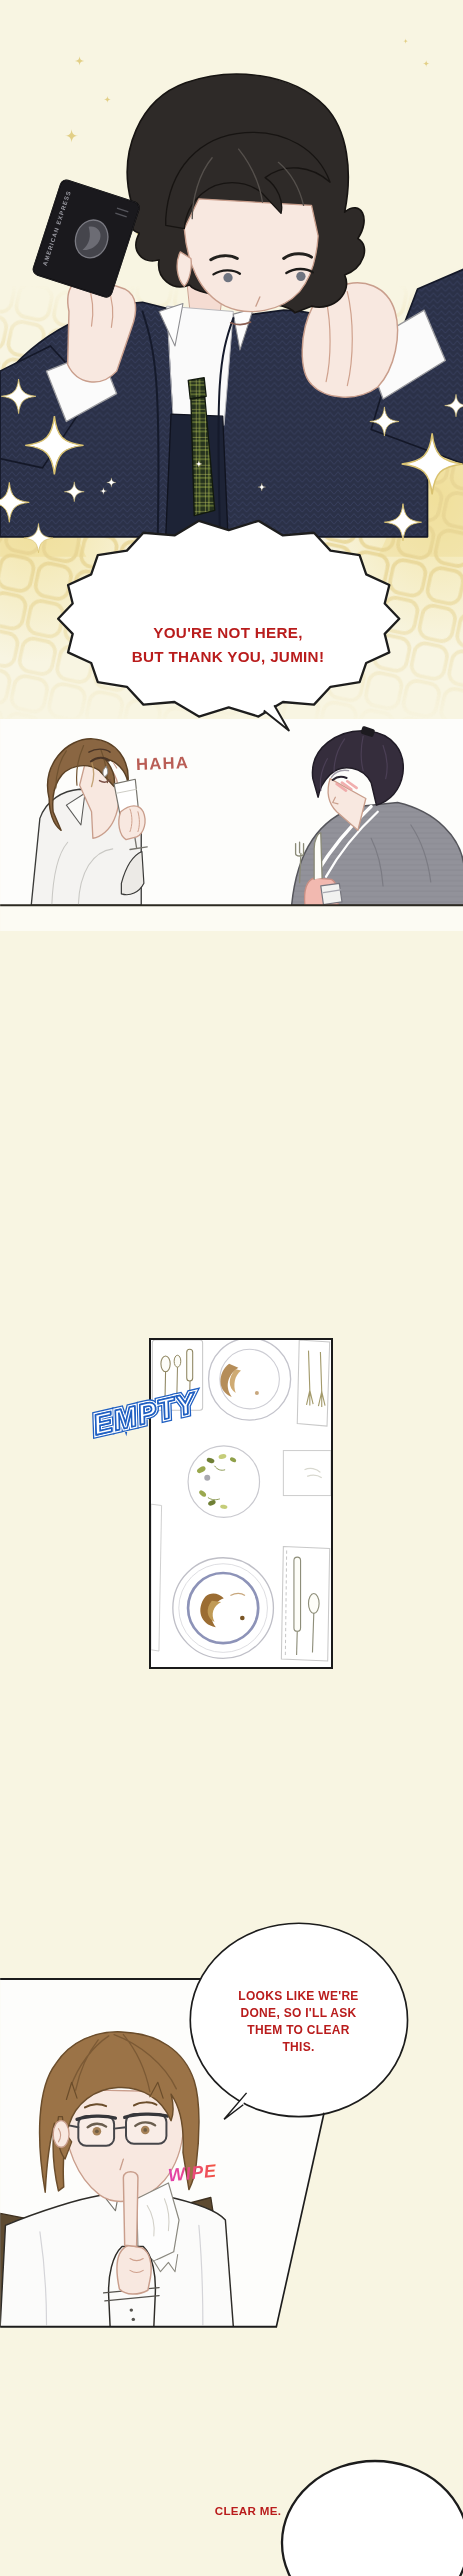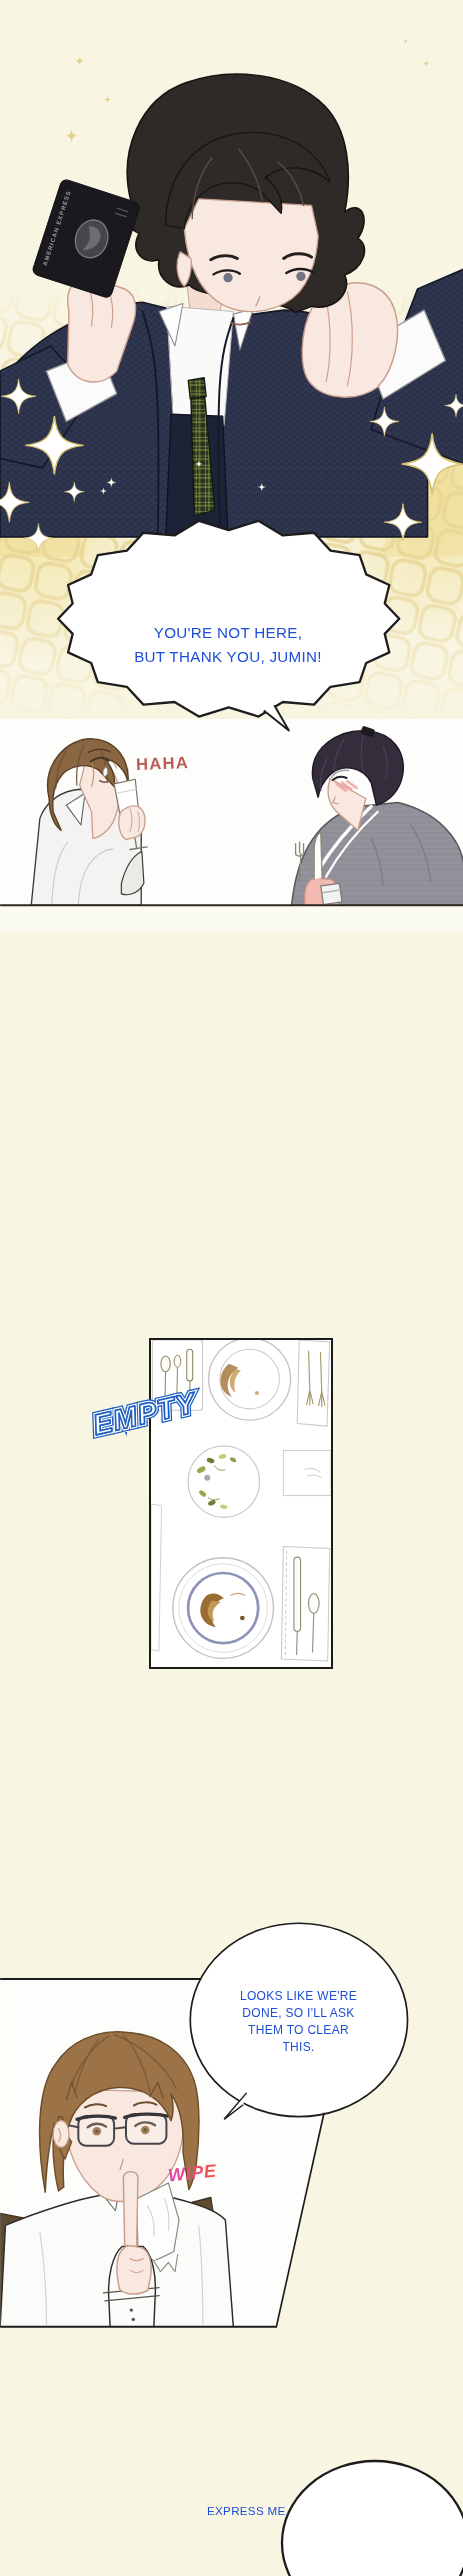--- a/index.html
+++ b/index.html
@@ -1,20 +1,20 @@
 <!DOCTYPE html>
 <html style="font-size:10.6px"><head>
 <meta charset="utf-8">
 <style>
   html,body{margin:0;padding:0;}
   body{background:#f8f5e2;font-family:"Liberation Sans","DejaVu Sans",sans-serif;}
   .page{position:relative;width:464px;height:2576px;background:#f8f5e2;overflow:hidden;}
   .abs{position:absolute;}
   svg{display:block;}
-  .comic-text{color:#1d4ed8;font-weight:400;text-align:center;white-space:pre-line;
+  .comic-text{color:#b91c1c;font-weight:700;text-align:center;white-space:pre-line;
     letter-spacing:0.3px;line-height:1.5;}
   .bubble-thanks-text{left:99px;top:621px;width:258px;font-size:15.2px;line-height:24px;}
   .bubble-clear-text{left:225px;top:1988px;width:147px;font-size:12px;line-height:17px;}
   .bubble-excuse-text{left:195px;top:2502px;width:106px;font-size:11.6px;}
   .sfx-haha{left:136px;top:754px;font-size:16.6px;font-weight:700;color:#b95d55;
     transform:rotate(-2deg);letter-spacing:1.3px;}
   .sfx-wipe{left:168px;top:2163px;font-size:18px;font-weight:700;font-style:italic;
     transform:rotate(-6deg);letter-spacing:0.7px;
     background:linear-gradient(90deg,#e23fae 0%,#e8488a 40%,#f2543d 100%);
     -webkit-background-clip:text;background-clip:text;
@@ -373,16 +373,16 @@
         <rect width="9" height="9" fill="#f4cdd9"></rect>
         <path d="M0,0 V9 M4.5,0 V9" stroke="#e0a9bd" stroke-width="2"></path>
       </pattern>
     </defs>
     <ellipse cx="465" cy="272" rx="105" ry="130" fill="#ffffff" stroke="#1c1c1c" stroke-width="2.3"></ellipse>
     <path d="M445,196 L452,199 M470,193 L478,199 M490,195 L497,199" stroke="#2a2a28" stroke-width="2.2"></path>
     <ellipse cx="375" cy="99" rx="93" ry="82" fill="#ffffff" stroke="#1c1c1c" stroke-width="2.3"></ellipse>
     <polygon points="551,190 700,186 700,199 546,199" fill="url(#pinkHatch)"></polygon>
     <path d="M546,199 L551,190 L700,186" fill="none" stroke="#1c1c1c" stroke-width="3"></path>
   </svg>
-  <div class="abs comic-text bubble-excuse-text">EXPRESS ME.</div>
+  <div class="abs comic-text bubble-excuse-text">CLEAR ME.</div>
 
 </div>
 
 
 </body></html>

